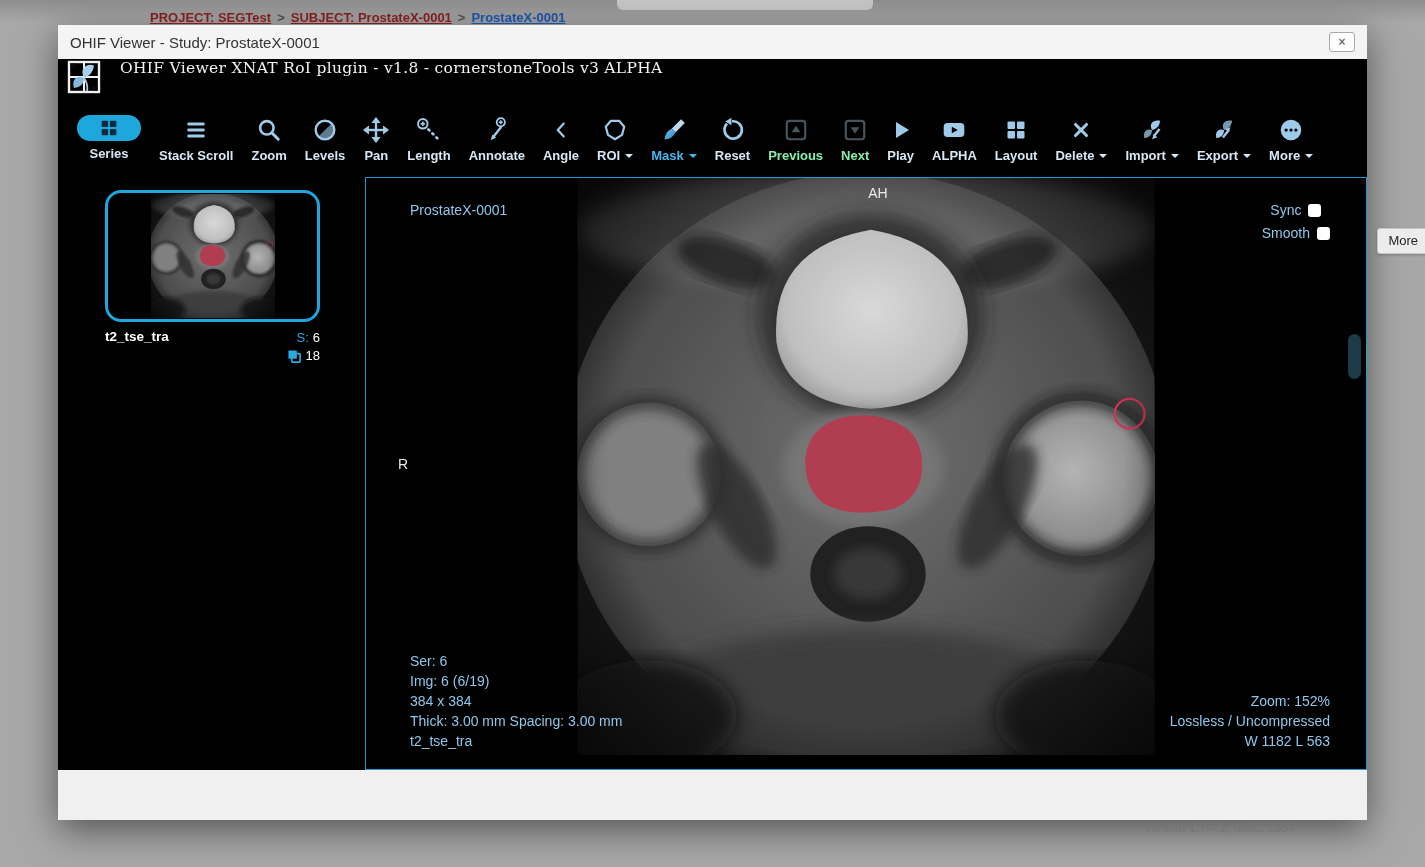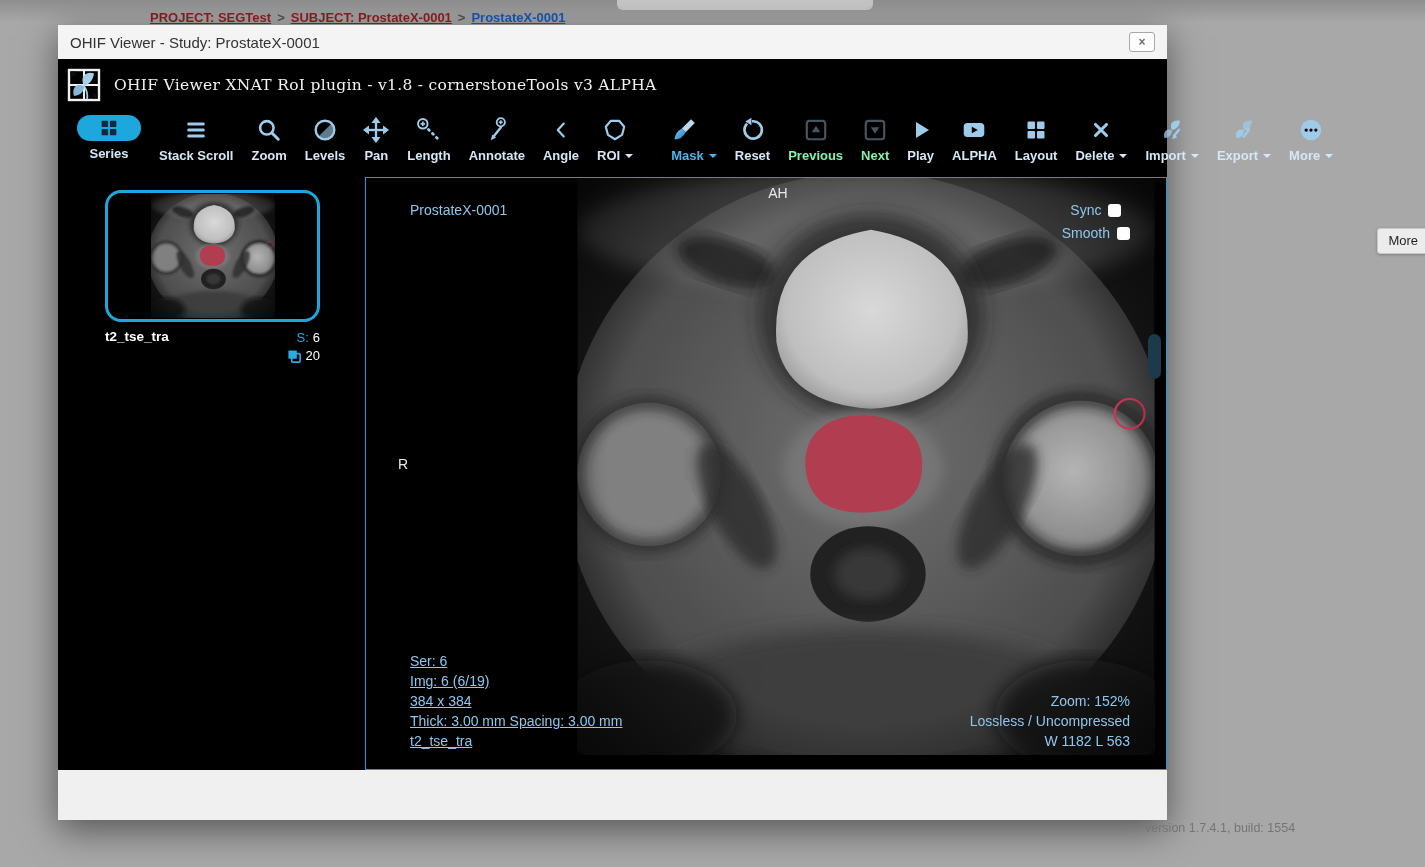--- a/index.html
+++ b/index.html
@@ -15,46 +15,46 @@
   .breadcrumb a.current { color:#1b4fa0; text-decoration:underline; }
   .breadcrumb .sep { color:#4a4a4a; margin:0 6px; text-decoration:none; }
   .bg-panel { position:absolute; left:617px; top:0; width:256px; height:10px;
     background:#c6c6c6; border-radius:0 0 6px 6px; }
   .version { position:absolute; left:1145px; top:821px; font-size:12.5px; color:#757575; }
   .more-tip { position:absolute; right:-6px; top:228px; background:#ececec; color:#1f1f1f;
     font-size:13px; padding:4px 12px 5px 10px; border:1px solid #c9c9c9; border-radius:3px;
     box-shadow:0 1px 3px rgba(0,0,0,.25); }
 
   
-  .modal { position:absolute; left:58px; top:25px; width:1109px; height:795px;
+  .modal { position:absolute; left:58px; top:25px; width:1309px; height:795px;
     box-shadow:0 10px 34px rgba(0,0,0,.5); background:#000; }
   .titlebar { height:34px; background:#f4f4f4; display:flex; align-items:center;
     padding:0 12px; font-size:15px; color:#333; }
   .titlebar .spacer { flex:1; }
   .close-btn { width:26px; height:20px; border:1px solid #a9a9a9; border-radius:3px;
     background:#fdfdfd; color:#6d6d6d; font-size:12px; font-weight:bold; line-height:18px;
     text-align:center; cursor:pointer; }
 
   .viewer { height:711px; background:#000; color:#d6e7f5; position:relative; }
 
   
-  .vheader { height:52px; display:flex; align-items:center; gap:12px; padding-left:8px; }
+  .vheader { height:52px; display:flex; gap:18px; padding-left:8px; }
   .vheader .app-title { font-family:"DejaVu Serif", serif; font-size:15.5px; color:#f2f2f2;
     letter-spacing:.3px; }
 
   
   .toolbar { height:66px; display:flex; align-items:flex-start; padding:4px 0 0 10px; }
   .tbtn { display:flex; flex-direction:column; align-items:center; padding:0 9px;
     color:#9ecbe9; cursor:pointer;justify-content:flex-end; }
   .tbtn .ic { height:30px; display:flex; align-items:center; justify-content:center; }
   .tbtn .lbl { font-size:13px; font-weight:bold; color:#d6e7f5; margin-top:3px;
     white-space:nowrap; display:flex; align-items:center; }
   .tbtn.active-pill .ic { width:64px; height:26px; background:#1ea7dd; border-radius:14px;
     color:#10293e; margin-bottom:2px; }
-  .tbtn.hl .lbl { color:#49b7ee;margin-left:20px; }
+  .tbtn.hl .lbl { color:#49b7ee; }
   .tbtn.disabled { color:#47555f; cursor:default; }
   .tbtn.disabled .lbl { color:#86efac; }
   .caret { display:inline-block; width:0; height:0; border-left:4px solid transparent;
     border-right:4px solid transparent; border-top:4px solid currentColor; margin-left:5px; }
 
   
   .content { display:flex; height:593px; }
   .sidebar { width:307px; background:#000; padding-top:13px; }
   .thumb-card { width:215px; height:132px; margin-left:47px; border:3px solid #1ea7dd;
     border-radius:16px; background:#000; display:flex; align-items:center;
@@ -72,21 +72,21 @@
   .mri-main { position:absolute; left:211px; top:0; width:578px; height:577px; }
 
   .ov { position:absolute; color:#8fc6ec; font-size:14px;margin-left:24px; }
   .ov-patient { left:20px; top:24px; }
   .ov-ah { top:7px; left:0; right:0; text-align:center; color:#e8e8e8; }
   .ov-r { left:8px; top:50%; margin-top:-18px; color:#e8e8e8; }
   .ov-right-top { right:36px; top:24px; display:flex; flex-direction:column; gap:7px;
     align-items:center; }
   .ov-right-top .row { display:flex; align-items:center; gap:7px; }
   .checkbox { width:13px; height:13px; background:#fff; border-radius:3px; cursor:pointer; }
-  .ov-bl { left:20px; bottom:18px; line-height:20px;text-decoration:underline; }
+  .ov-bl { left:20px; bottom:18px; line-height:20px; }
   .ov-br { right:36px; bottom:18px; line-height:20px; text-align:right; }
   .scroll-thumb { position:absolute; right:5px; top:156px; width:13px; height:45px;
     background:#1c3a47; border-radius:7px; cursor:grab; }
 
   .modal-footer { height:50px; background:#f0f0f0; }
 </style>
 </head>
 <body>
 
 <svg width="0" height="0" style="position:absolute">
@@ -438,21 +438,21 @@
           <span class="thumb-right">
             <span class="row">
               <span class="s-prefix">S:</span>
               <span>6</span>
             </span>
             <span class="row">
               <svg width="15" height="15" viewBox="0 0 16 16">
                 <rect x="5" y="5" width="9" height="9" rx="1" fill="none" stroke="#2ba9e0" stroke-width="1.8"></rect>
                 <rect x="1.5" y="1.5" width="9" height="9" rx="1" fill="#2ba9e0"></rect>
               </svg>
-              <span>20</span>
+              <span>18</span>
             </span>
           </span>
         </div>
       </div>
 
       <div class="viewport">
         <svg class="mri-main" viewBox="0 0 580 580">
             <use href="#mri"></use>
           </svg>
 

